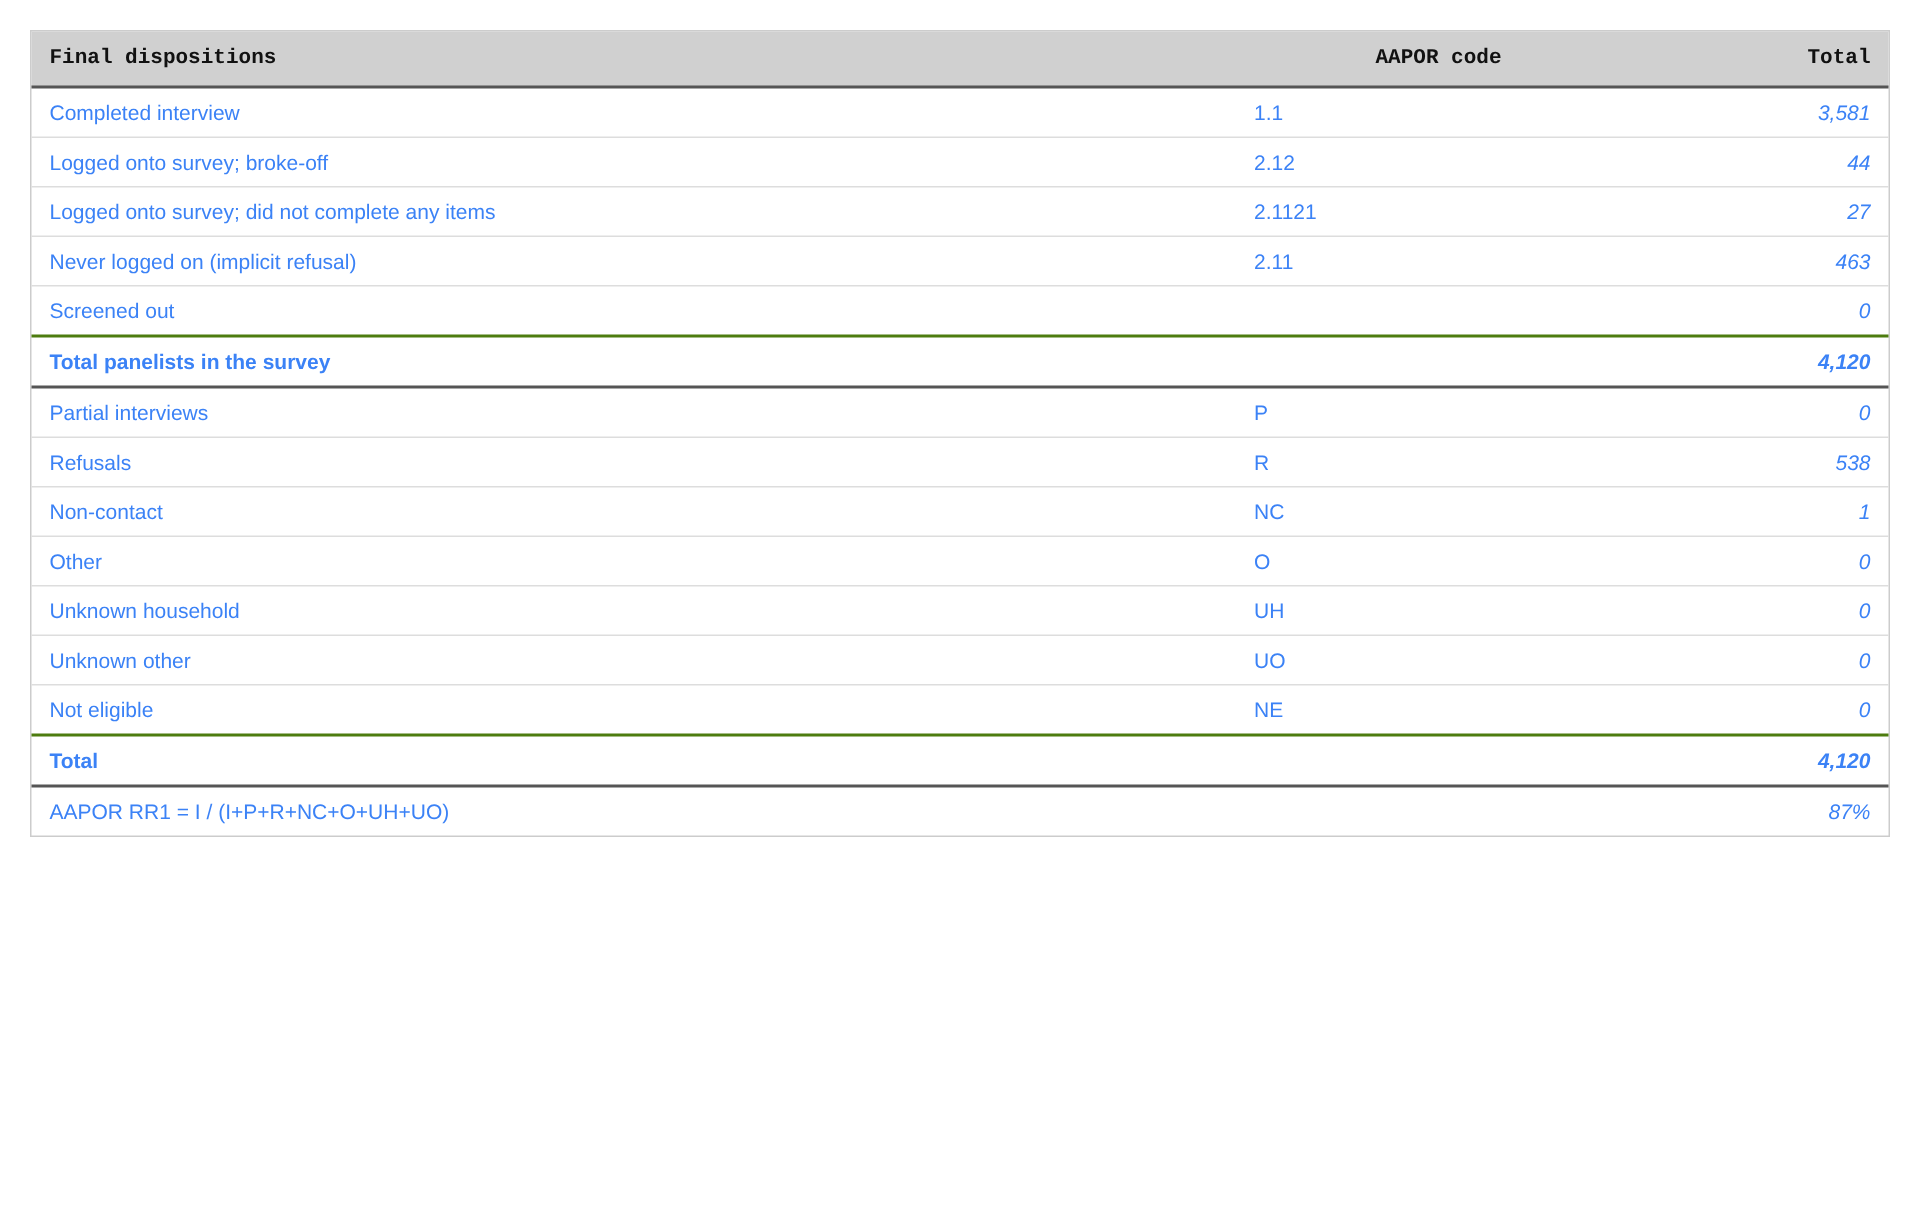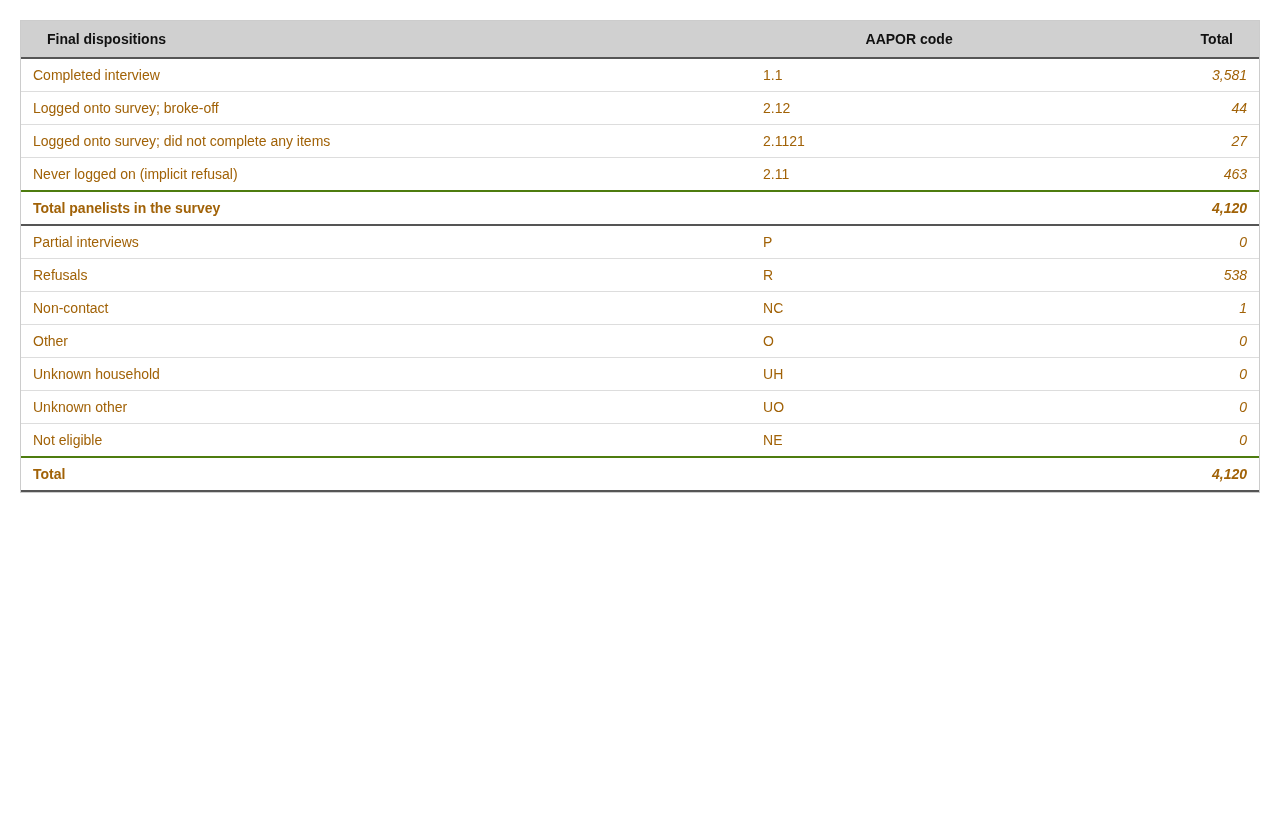--- a/index.html
+++ b/index.html
@@ -28,40 +28,41 @@
     table {
       width: 100%;
       border-collapse: collapse;
     }
 
     thead tr {
       background-color: #d0d0d0;
     }
 
     thead th {
-      padding: 10px 26px;
+      padding: 10px 12px;
       text-align: left;
       font-weight: bold;
       font-size: 14px;
       color: #111111;
       border-bottom: 2px solid #555555;
+      font-family: Liberation Mono, monospace;
     }
 
     thead th.col-aapor {
       text-align: center;
     }
 
     thead th.col-total {
       text-align: right;
     }
 
     tbody tr td {
       padding: 8px 12px;
       font-size: 14px;
-      color: #a16207;
+      color: #3b82f6;
       border-bottom: 1px solid #dddddd;
     }
 
     tbody tr td.col-aapor {
       text-align: left;
     }
 
     tbody tr td.col-total {
       text-align: right;
       font-style: italic;
@@ -111,20 +112,25 @@
         <tr>
           <td>Logged onto survey; did not complete any items</td>
           <td class="col-aapor">2.1121</td>
           <td class="col-total">27</td>
         </tr>
         <tr>
           <td>Never logged on (implicit refusal)</td>
           <td class="col-aapor">2.11</td>
           <td class="col-total">463</td>
         </tr>
+        <tr class="dotted-bottom">
+          <td>Screened out</td>
+          <td class="col-aapor"></td>
+          <td class="col-total">0</td>
+        </tr>
         <tr class="bold-row">
           <td>Total panelists in the survey</td>
           <td class="col-aapor"></td>
           <td class="col-total">4,120</td>
         </tr>
         <tr>
           <td>Partial interviews</td>
           <td class="col-aapor">P</td>
           <td class="col-total">0</td>
         </tr>
@@ -156,15 +162,20 @@
         <tr class="dotted-bottom">
           <td>Not eligible</td>
           <td class="col-aapor">NE</td>
           <td class="col-total">0</td>
         </tr>
         <tr class="bold-row">
           <td>Total</td>
           <td class="col-aapor"></td>
           <td class="col-total">4,120</td>
         </tr>
+        <tr class="section-start last-row">
+          <td>AAPOR RR1 = I / (I+P+R+NC+O+UH+UO)</td>
+          <td class="col-aapor"></td>
+          <td class="col-total">87%</td>
+        </tr>
       </tbody>
   </table>
 </div>
 
 </body></html>

